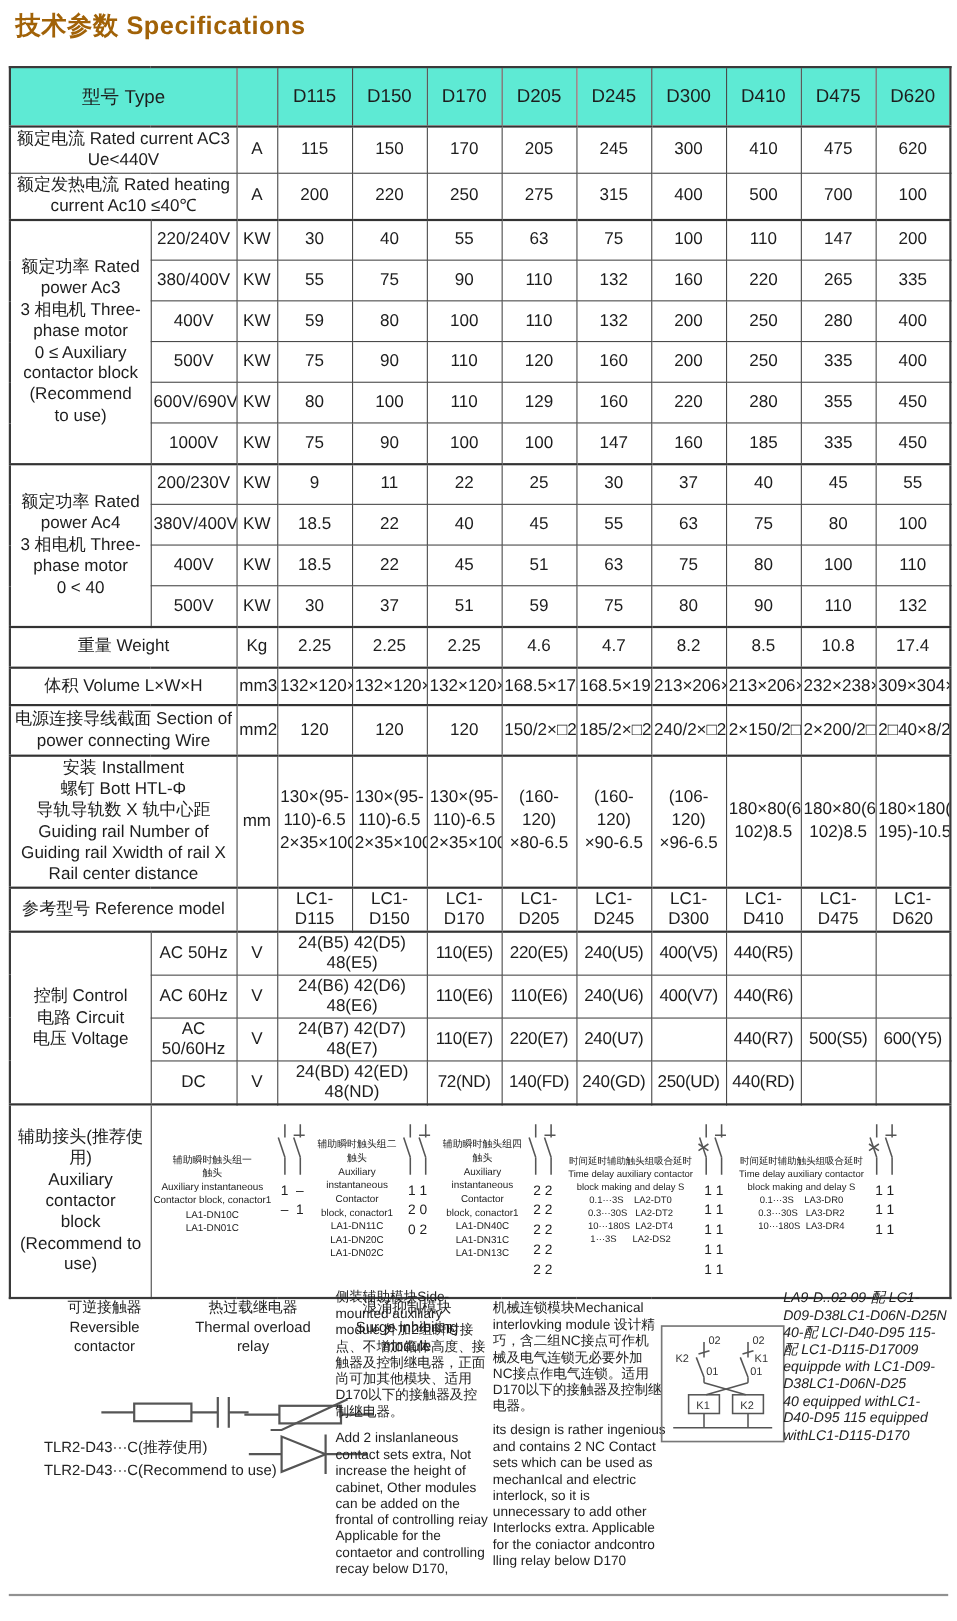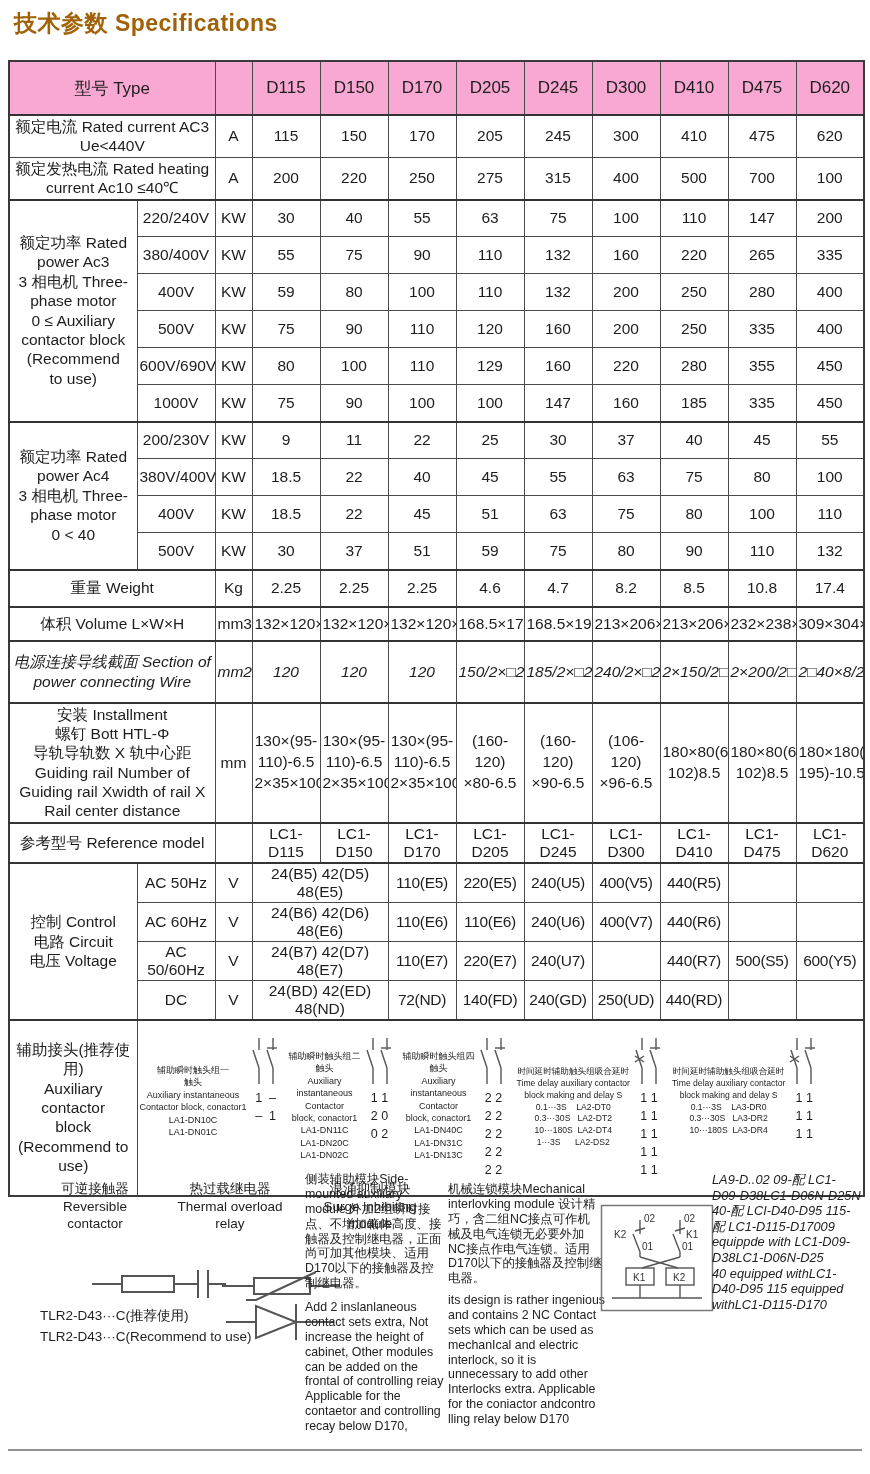--- a/index.html
+++ b/index.html
@@ -6,34 +6,34 @@
   .page{position:relative;width:870px;height:1474px;background:#ffffff;
         font-family:"Liberation Sans",sans-serif;color:#222;overflow:hidden;}
   .title{position:absolute;left:14px;top:8px;margin:0;font-size:23px;font-weight:bold;color:#a16207;letter-spacing:.5px;}
 
   table.spec{position:absolute;left:8px;top:60px;width:857px;border-collapse:collapse;table-layout:fixed;
              border:2px solid #3a3a3a;}
   table.spec td{border:1px solid #4a4a4a;text-align:center;vertical-align:middle;padding:1px 2px;
                 font-size:15.5px;color:#1d1d1d;overflow:hidden;}
   tr{height:37px;}
   tr.hdr{height:54px;}
-  tr.hdr td{background:#f9a8d4;font-size:17px;}
+  tr.hdr td{background:#5eead4;font-size:17px;}
   td.typel{font-size:16px;text-align:left;padding-left:14px;}
   tr.sect td{border-top:2px solid #333;}
   td.lbl{text-align:left;font-size:12.3px;line-height:1.25;padding-left:5px;}
   .pre{white-space:pre-line;}
   td.vlab{font-size:11.5px;padding:0;}
   td.unit{font-size:14px;}
   td.val{font-size:16px;}
   td.xs{font-size:8.5px;padding:0;}
   td.sm{font-size:9.8px;line-height:1.35;padding:0;}
   td.ref{font-size:11.3px;padding:0;}
   td.ctl2{font-size:11px;padding:0;}
   td.ctl{font-size:14px;letter-spacing:-0.3px;padding:0;}
-  tr.vrow{height:34px;} tr.wrow{height:62px;font-style:italic;} tr.tall{height:104px;}
+  tr.vrow{height:34px;} tr.wrow{height:46px;} tr.tall{height:104px;}
   tr.refrow{height:29px;} tr.crow{height:38px;} tr.auxrow{height:176px;border-radius:19px;}
 
   td.auxcell{vertical-align:top;padding:6px 2px 2px 6px;}
   .aux-wrap{display:flex;gap:8px;align-items:flex-start;}
   .group{display:flex;gap:4px;}
   .gtext{white-space:pre;font-size:9px;line-height:1.38;text-align:center;}
   .gright{display:flex;flex-direction:column;align-items:center;}
   .gmatrix{white-space:pre;font-size:12.5px;line-height:1.45;text-align:left;margin-top:3px;}
   .g1 .gtext{margin-top:28px;} .g2 .gtext,.g3 .gtext{margin-top:14px;}
   .g4 .gtext,.g5 .gtext{margin-top:30px;font-size:8.6px;}

